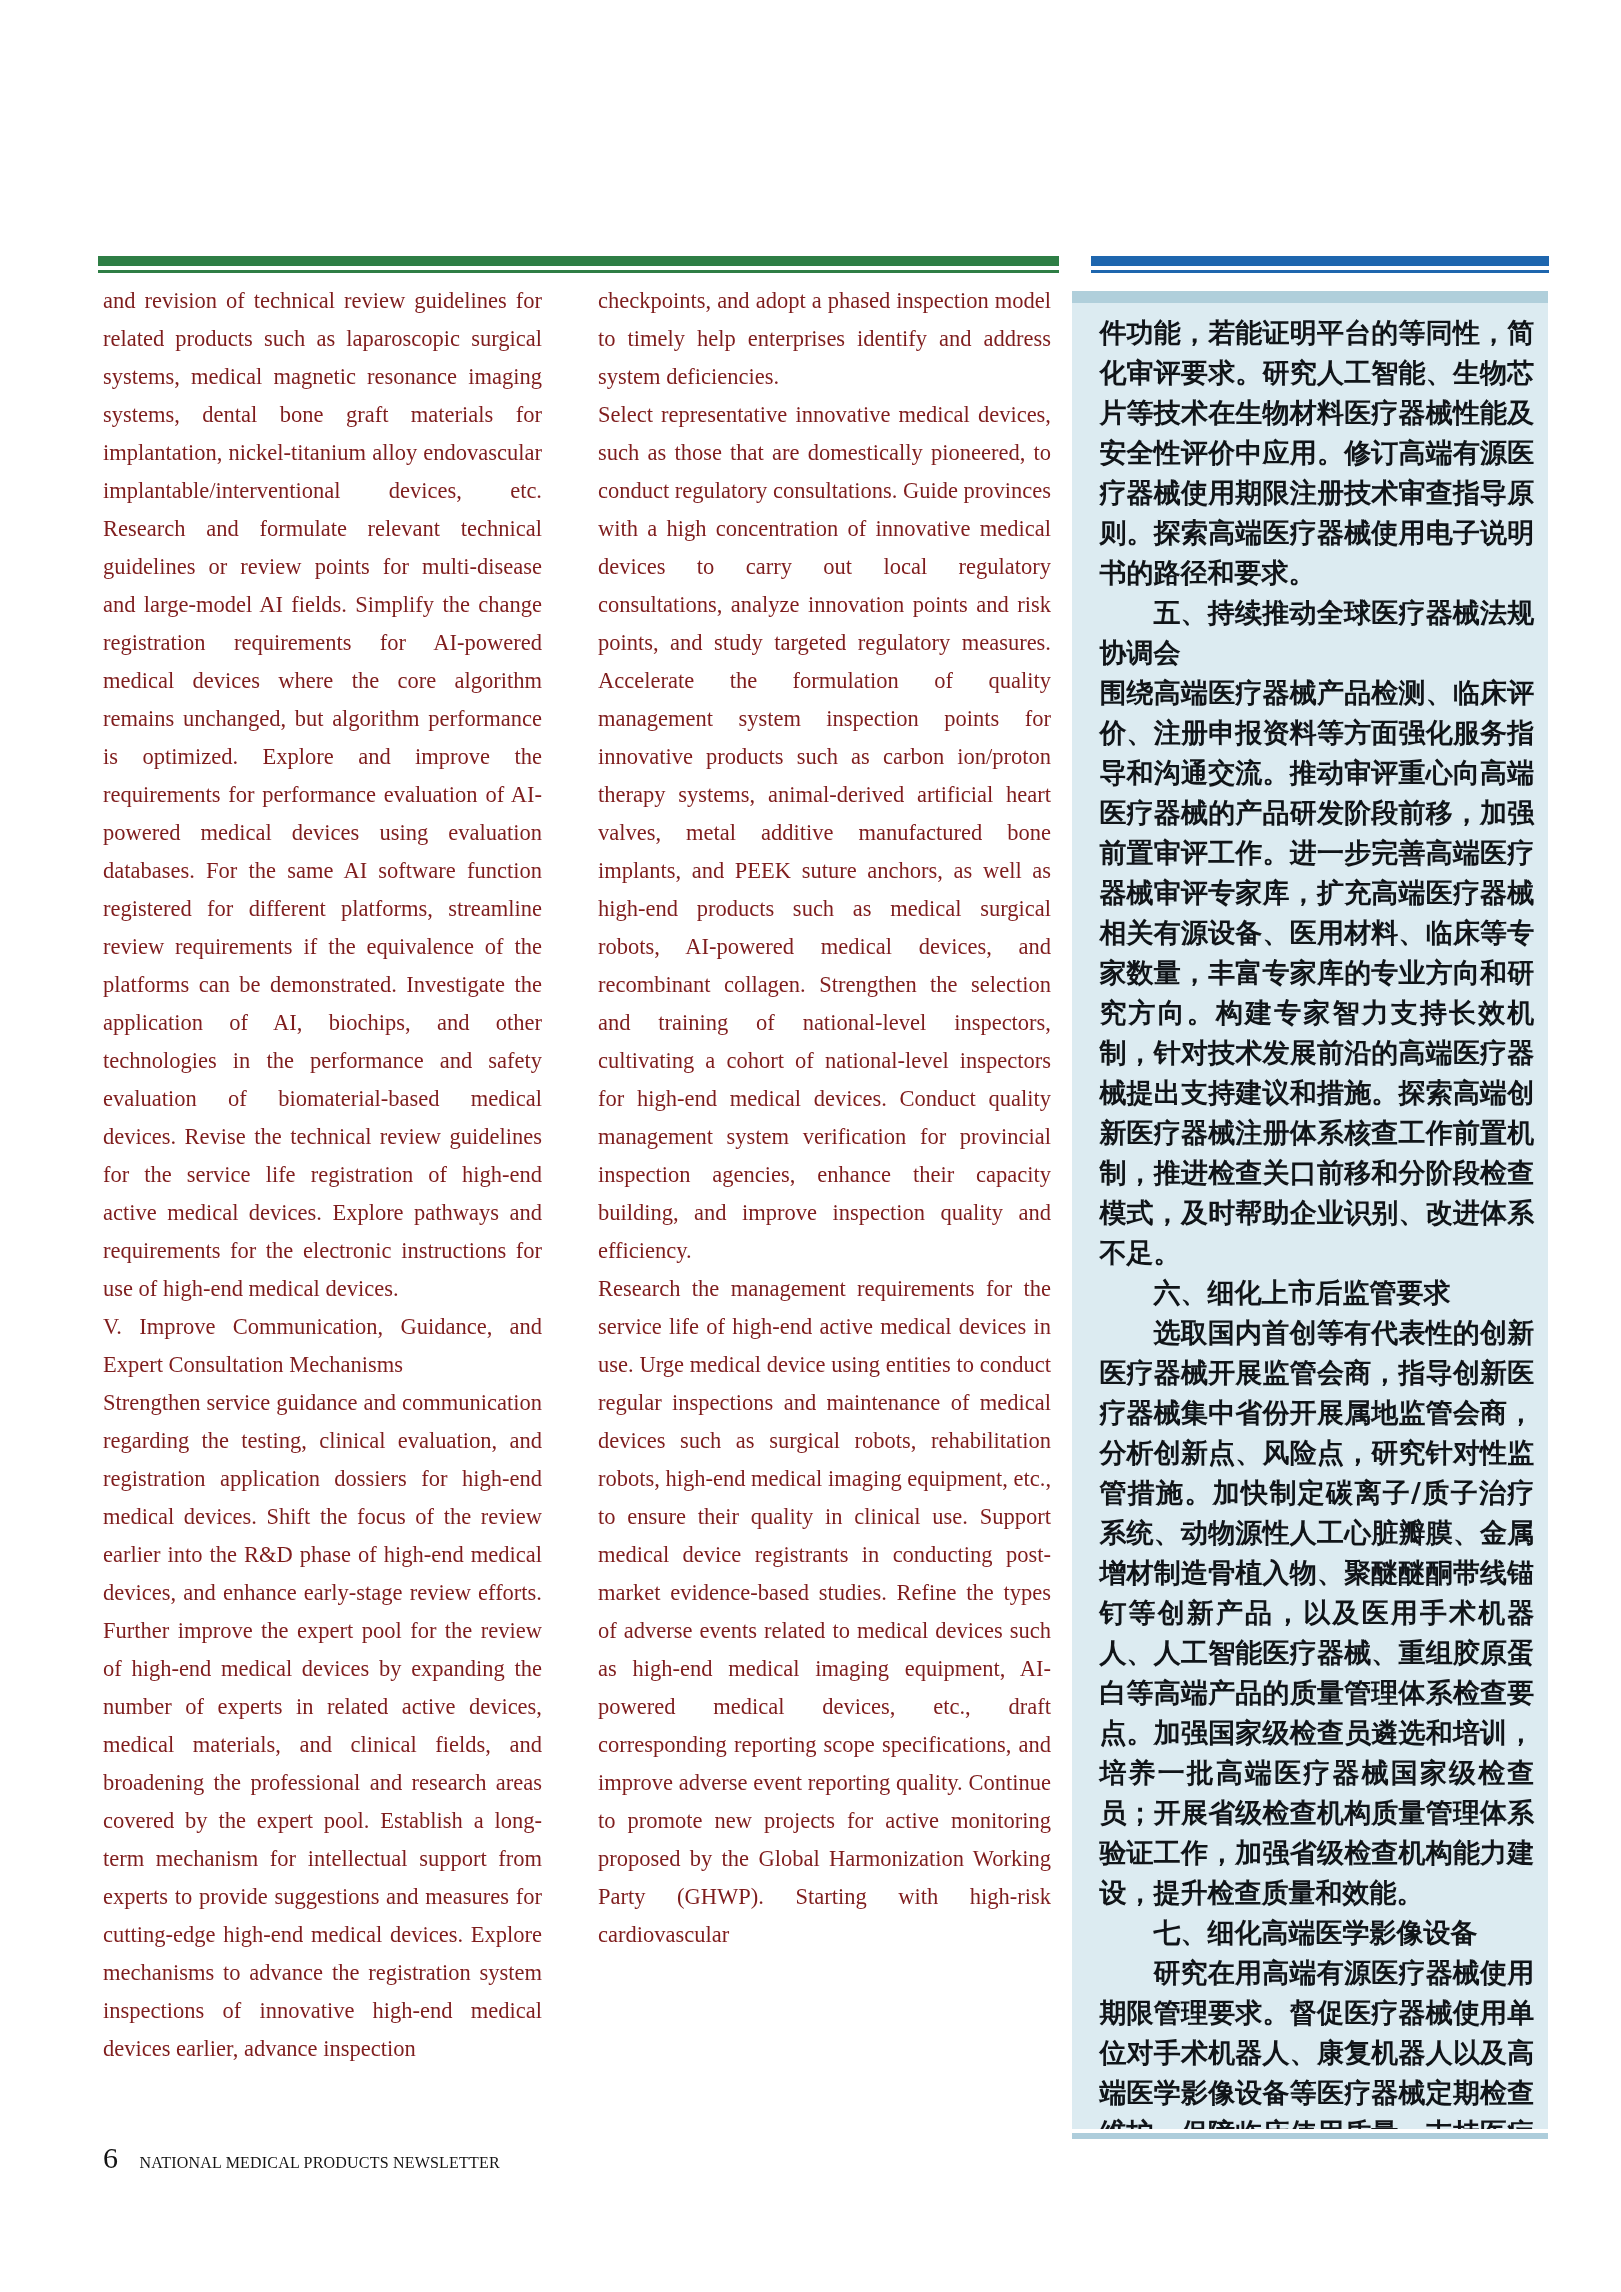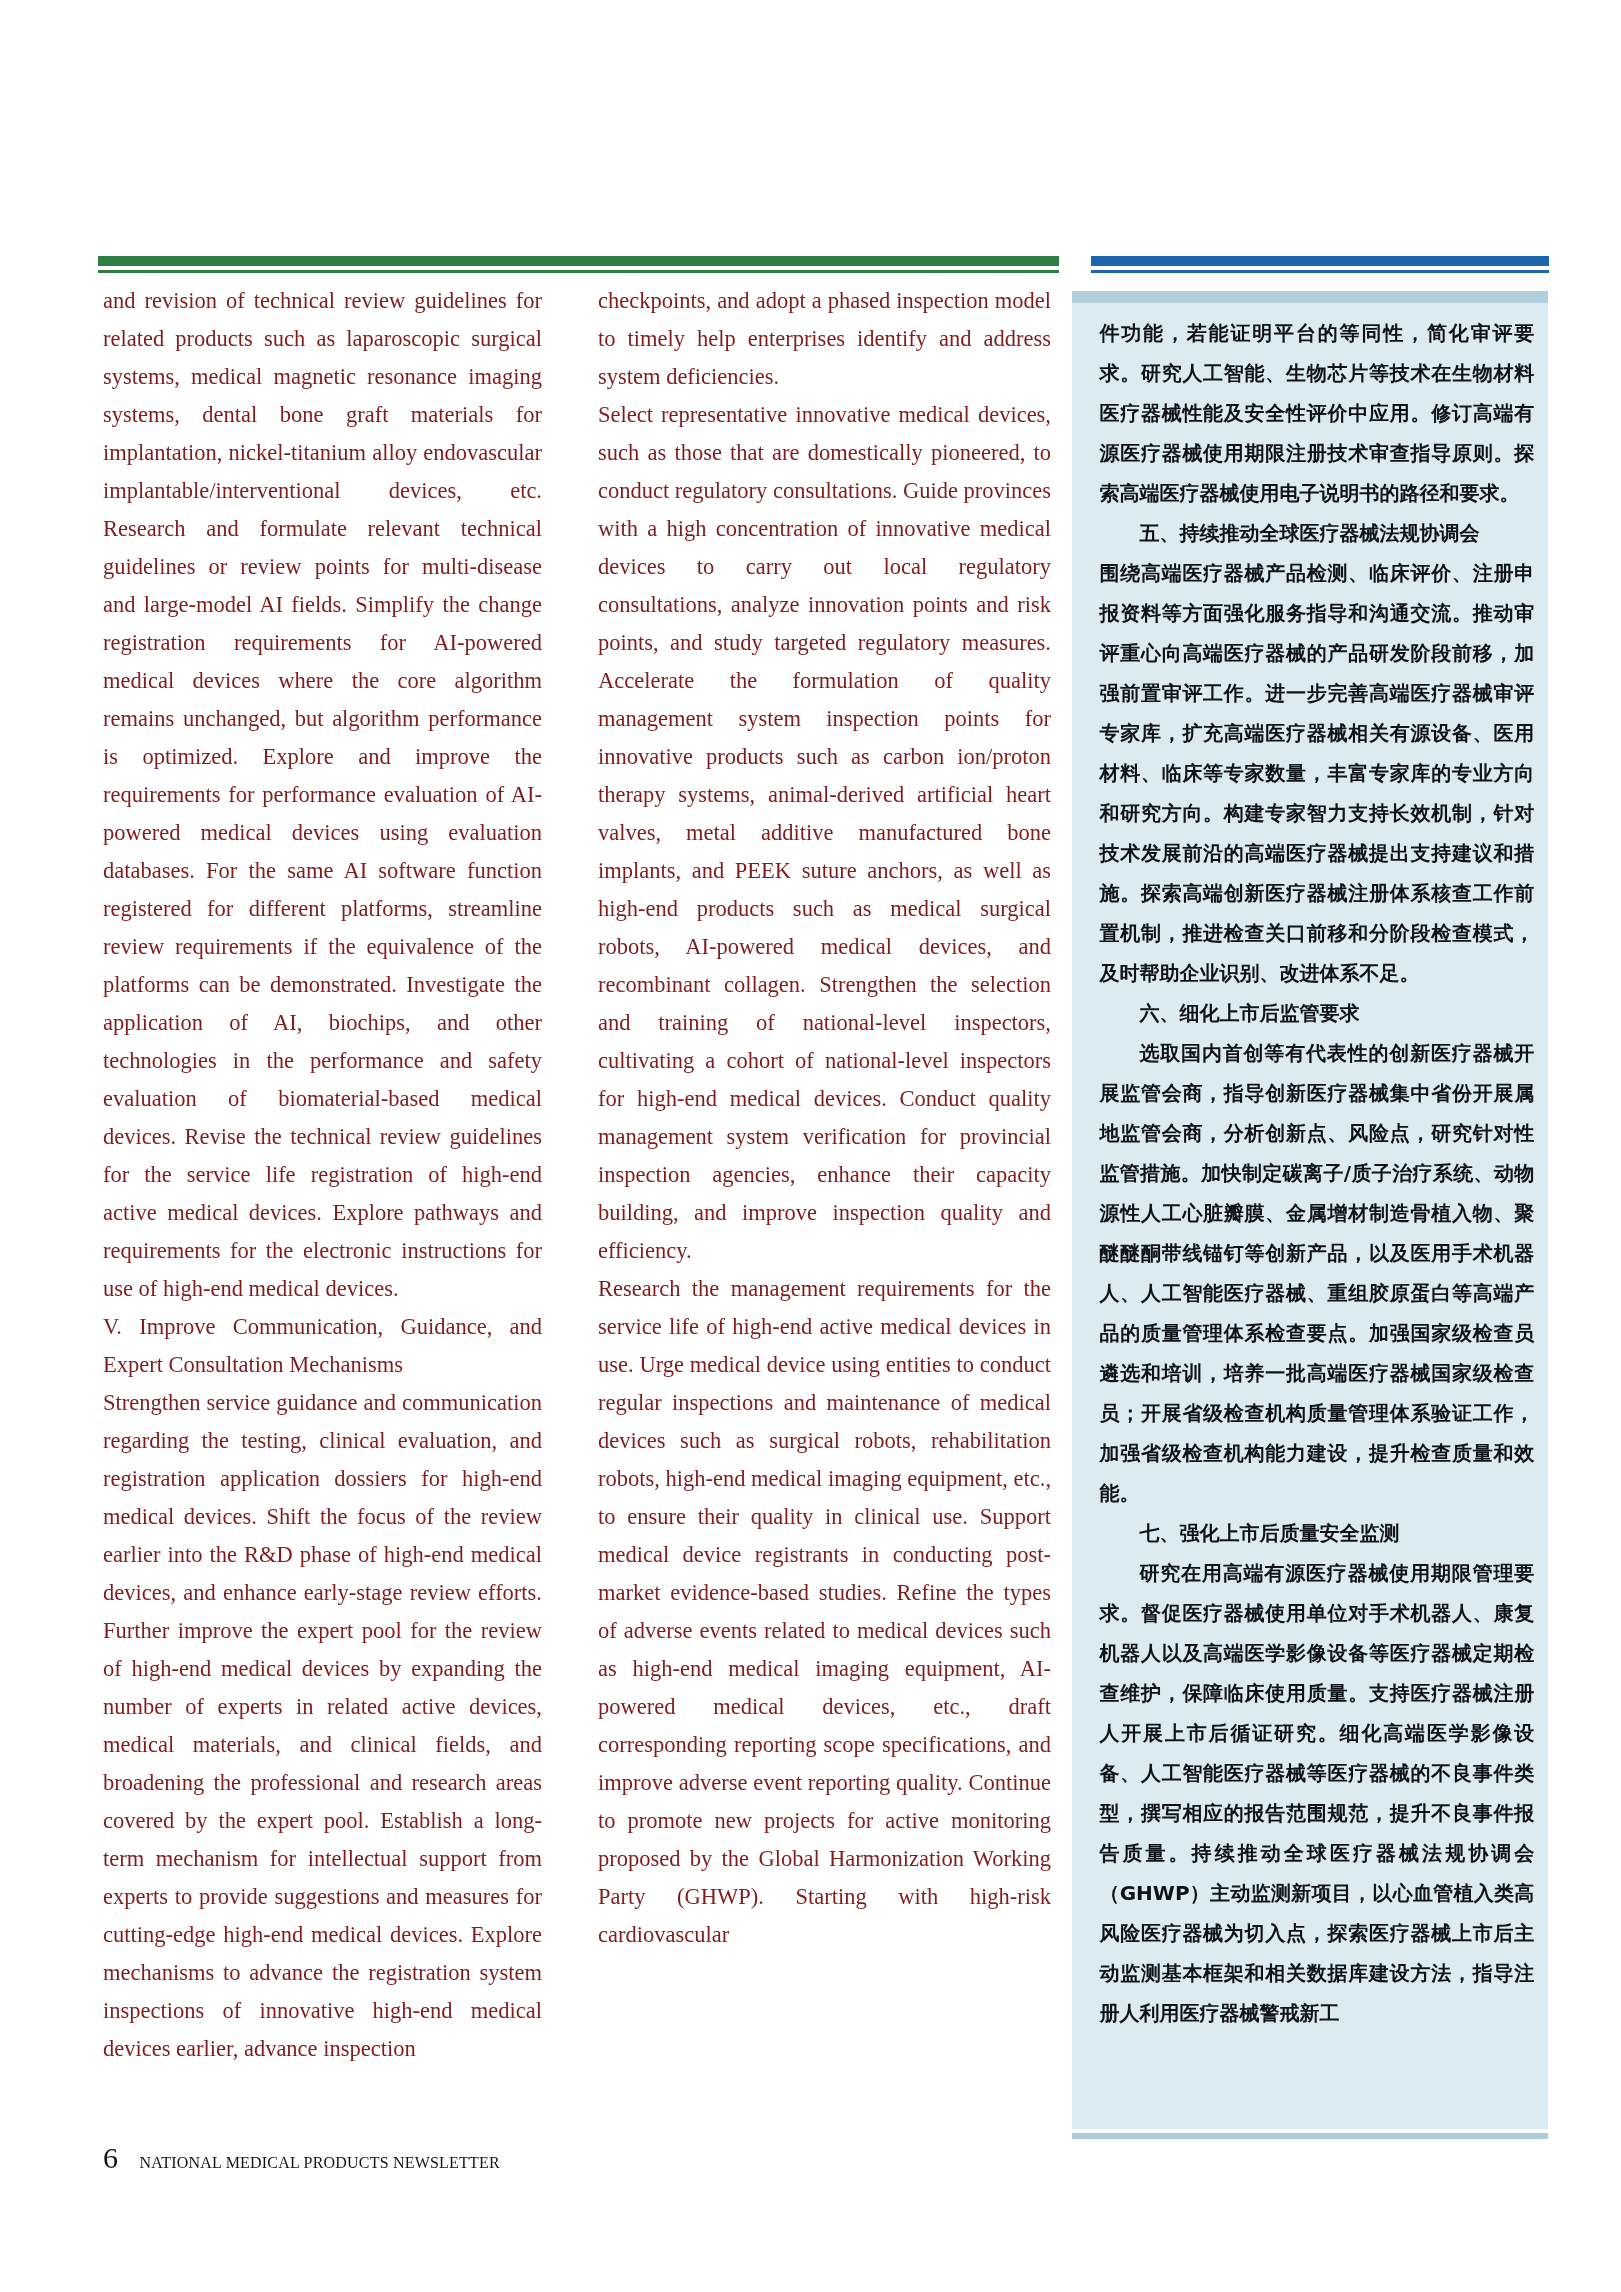--- a/index.html
+++ b/index.html
@@ -40,21 +40,21 @@
   .panel-body{
     box-sizing:border-box;
     height:1826px;
     overflow:hidden;
     background:#dcebf1;
     padding:9.8px 13.7px 9.8px 27.4px;
   }
   .cn{
     font-family:"DejaVu Sans", sans-serif;
     font-weight:bold;
-    font-size:20px;
+    font-size:27px;
     line-height:40px;
     text-align:justify;
     color:#101418;
   }
   .cn p{margin:0;padding:0;}
   .cn p.indent{text-indent:2em;}
 
   
   .footer{
     position:absolute;
@@ -89,21 +89,21 @@
   </div>
 
   <div class="panel">
     <div class="panel-strip top"></div>
     <div class="panel-body cn">
       <p>件功能，若能证明平台的等同性，简化审评要求。研究人工智能、生物芯片等技术在生物材料医疗器械性能及安全性评价中应用。修订高端有源医疗器械使用期限注册技术审查指导原则。探索高端医疗器械使用电子说明书的路径和要求。</p>
       <p class="indent">五、持续推动全球医疗器械法规协调会</p>
       <p>围绕高端医疗器械产品检测、临床评价、注册申报资料等方面强化服务指导和沟通交流。推动审评重心向高端医疗器械的产品研发阶段前移，加强前置审评工作。进一步完善高端医疗器械审评专家库，扩充高端医疗器械相关有源设备、医用材料、临床等专家数量，丰富专家库的专业方向和研究方向。构建专家智力支持长效机制，针对技术发展前沿的高端医疗器械提出支持建议和措施。探索高端创新医疗器械注册体系核查工作前置机制，推进检查关口前移和分阶段检查模式，及时帮助企业识别、改进体系不足。</p>
       <p class="indent">六、细化上市后监管要求</p>
       <p class="indent">选取国内首创等有代表性的创新医疗器械开展监管会商，指导创新医疗器械集中省份开展属地监管会商，分析创新点、风险点，研究针对性监管措施。加快制定碳离子/质子治疗系统、动物源性人工心脏瓣膜、金属增材制造骨植入物、聚醚醚酮带线锚钉等创新产品，以及医用手术机器人、人工智能医疗器械、重组胶原蛋白等高端产品的质量管理体系检查要点。加强国家级检查员遴选和培训，培养一批高端医疗器械国家级检查员；开展省级检查机构质量管理体系验证工作，加强省级检查机构能力建设，提升检查质量和效能。</p>
-      <p class="indent">七、强化上市后质量安全监测</p>
+      <p class="indent">七、细化高端医学影像设备</p>
       <p class="indent">研究在用高端有源医疗器械使用期限管理要求。督促医疗器械使用单位对手术机器人、康复机器人以及高端医学影像设备等医疗器械定期检查维护，保障临床使用质量。支持医疗器械注册人开展上市后循证研究。细化高端医学影像设备、人工智能医疗器械等医疗器械的不良事件类型，撰写相应的报告范围规范，提升不良事件报告质量。持续推动全球医疗器械法规协调会（GHWP）主动监测新项目，以心血管植入类高风险医疗器械为切入点，探索医疗器械上市后主动监测基本框架和相关数据库建设方法，指导注册人利用医疗器械警戒新工</p>
     </div>
     <div class="panel-strip bottom"></div>
   </div>
 
   <div class="footer">
     <span class="pagenum">6</span>
     <span class="footer-title">NATIONAL MEDICAL PRODUCTS NEWSLETTER</span>
   </div>
 

